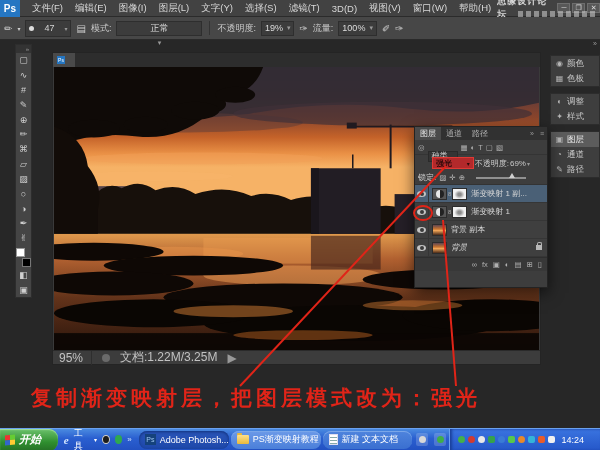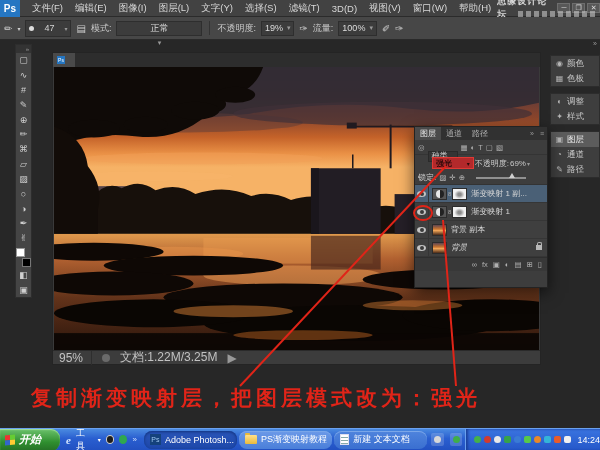--- a/index.html
+++ b/index.html
@@ -135,21 +135,21 @@
   .taskbtn.pressed{background:linear-gradient(#2a55b8,#1e48aa);box-shadow:inset 0 1px 3px #10307a;}
   .taskbtn.lit{background:linear-gradient(#6c9ae8,#4a7fd9);}
   .ico-ps{width:11px;height:11px;background:#15427c;color:#9cc4f0;font-size:7px;line-height:11px;text-align:center;flex:none;}
   .ico-folder{width:12px;height:9px;background:linear-gradient(#ffe08a,#e8b93c);border-radius:1px;position:relative;flex:none;}
   .ico-folder::before{content:"";position:absolute;left:0;top:-2px;width:5px;height:2px;background:#e8b93c;border-radius:1px 1px 0 0;}
   .ico-doc{width:9px;height:11px;background:#fff;flex:none;
            background-image:repeating-linear-gradient(#fff 0 2px,#8aa 2px 3px);border:1px solid #dde;}
   .tb-mini{width:13px;height:13px;border-radius:2px;margin:0 3px;background:rgba(255,255,255,.18);
            display:flex;align-items:center;justify-content:center;}
   .tb-mini i{width:7px;height:7px;border-radius:50%;}
-  .tray{margin-left:auto;height:22px;display:flex;align-items:center;gap:3px;padding:0 0 0 8px;
+  .tray{margin-left:auto;height:22px;display:flex;align-items:center;gap:3px;padding:0 16px 0 8px;
         background:linear-gradient(#3a74e0,#2456c8);border-left:1px solid #6aa0ee;box-shadow:inset 2px 0 3px #1a3f9a;}
   .tray i{width:7px;height:7px;border-radius:2px;flex:none;}
   .clock{color:#fff;font-size:9px;margin-left:3px;}
 </style>
 </head>
 <body>
 
 <div id="app">
 
   <div class="menubar">

